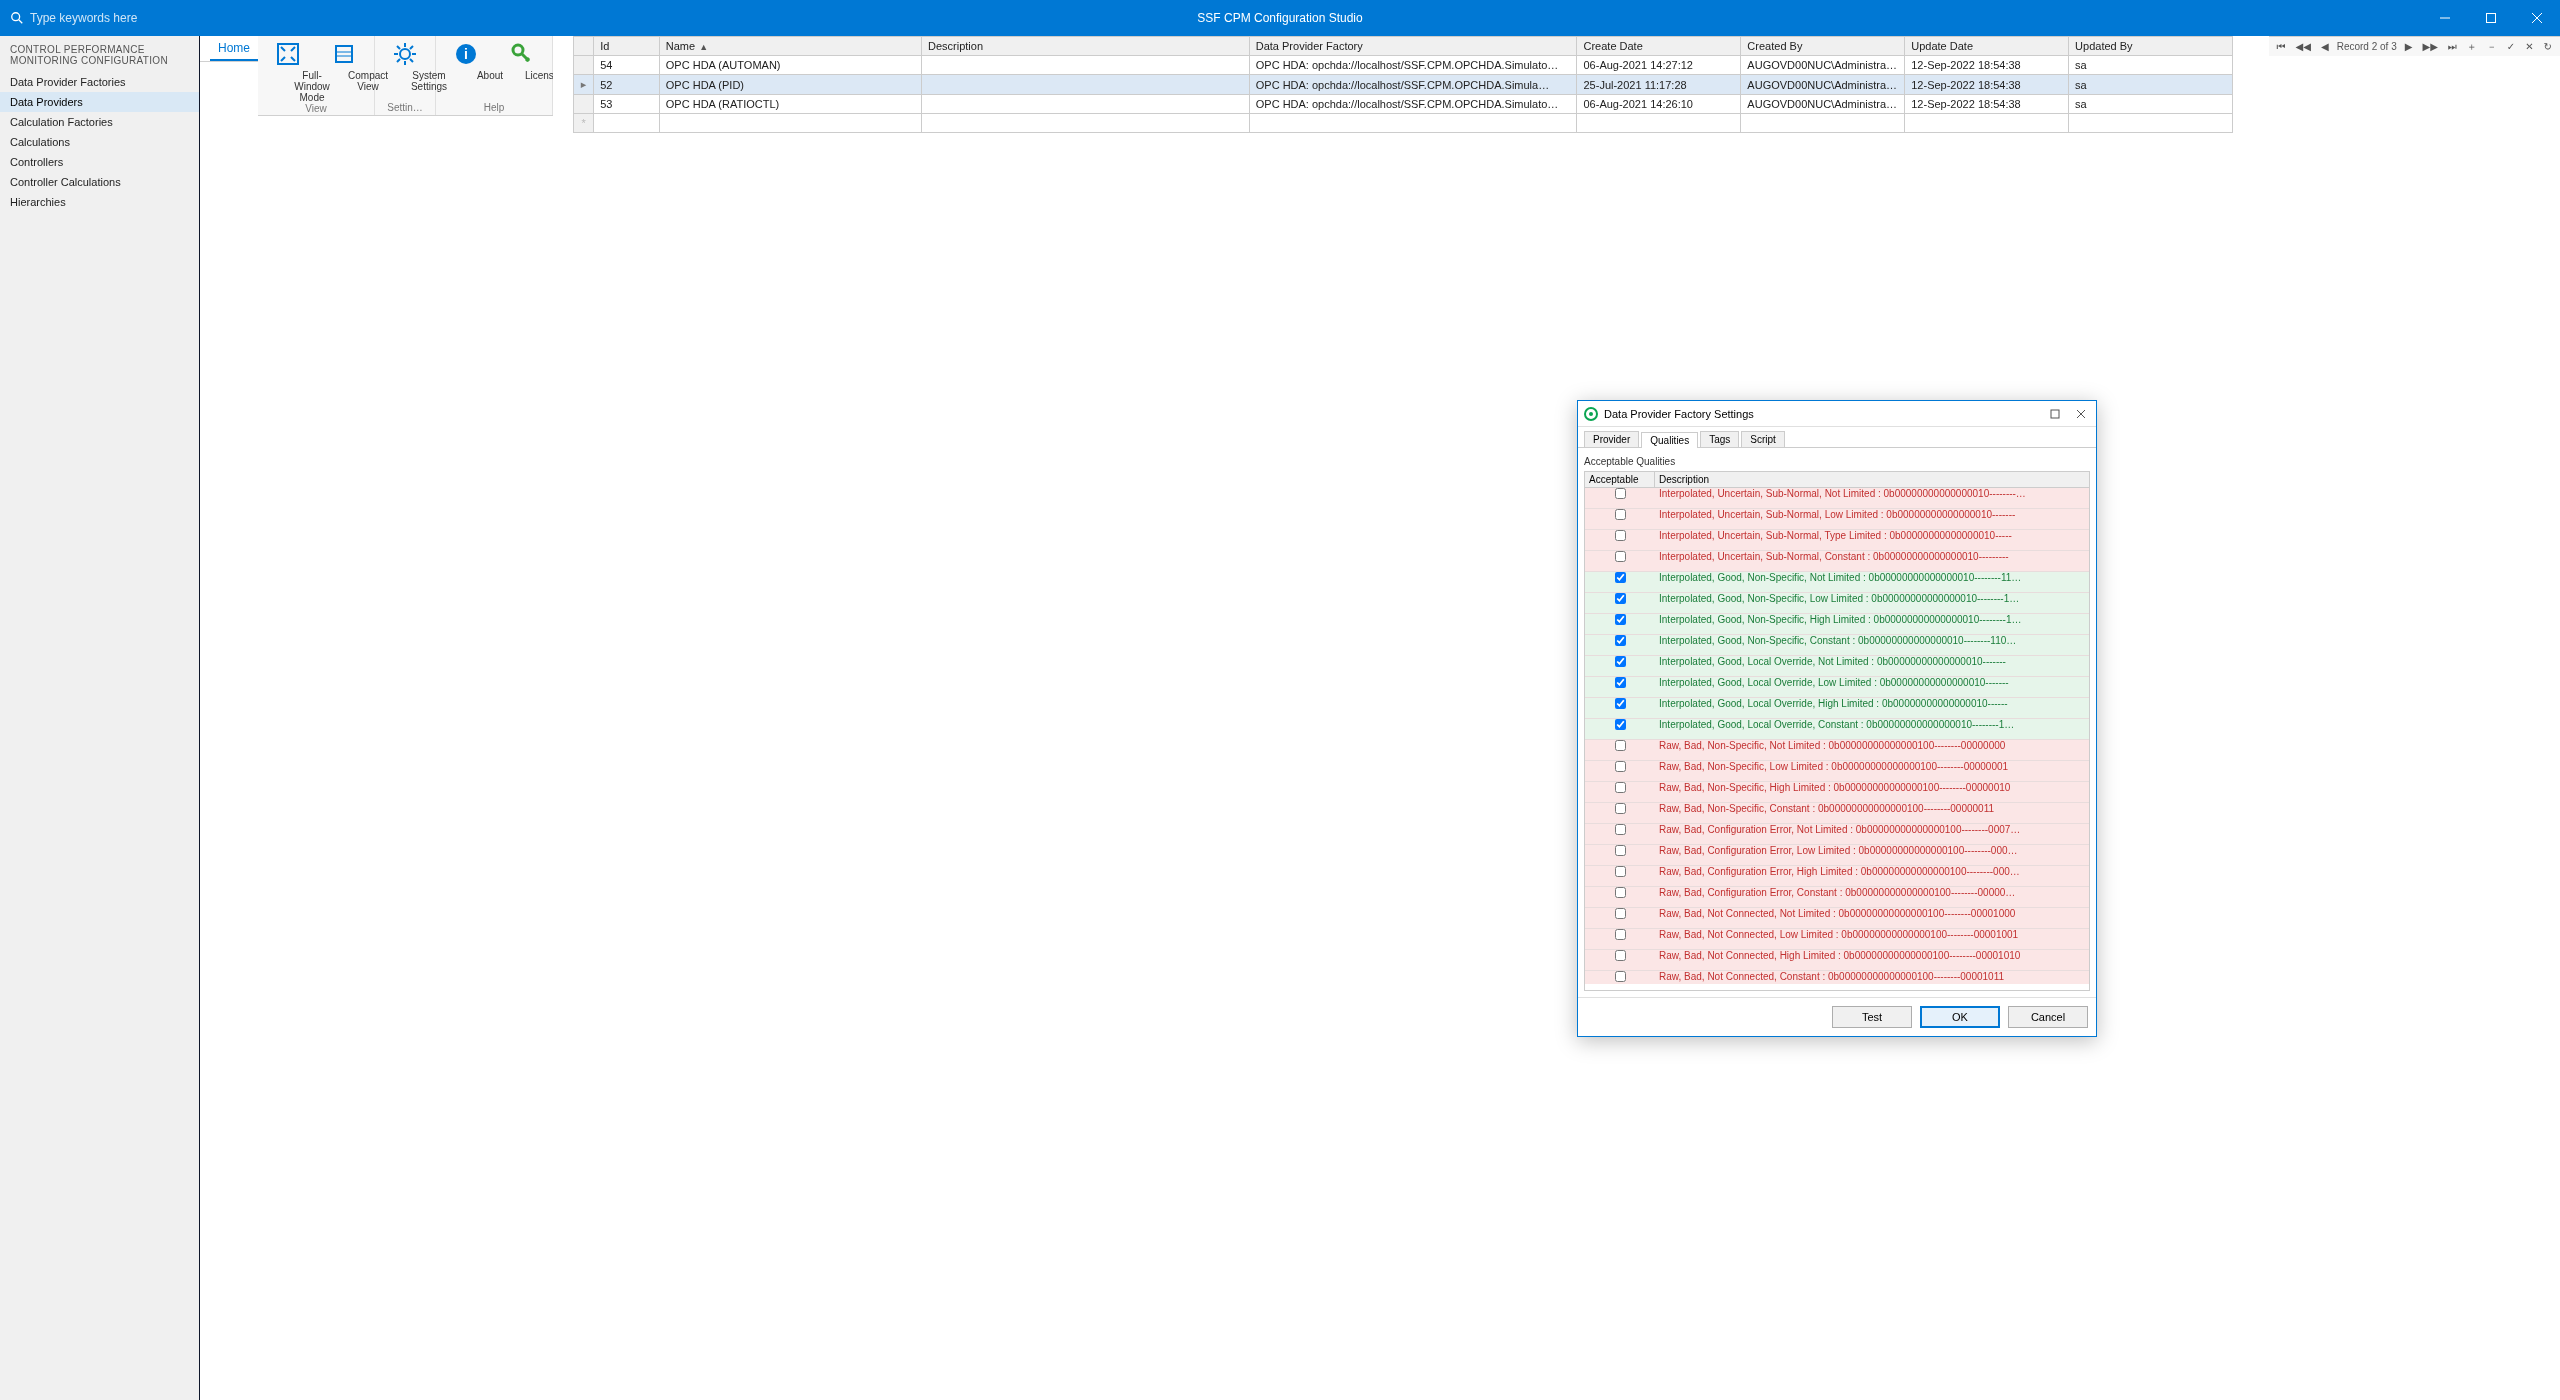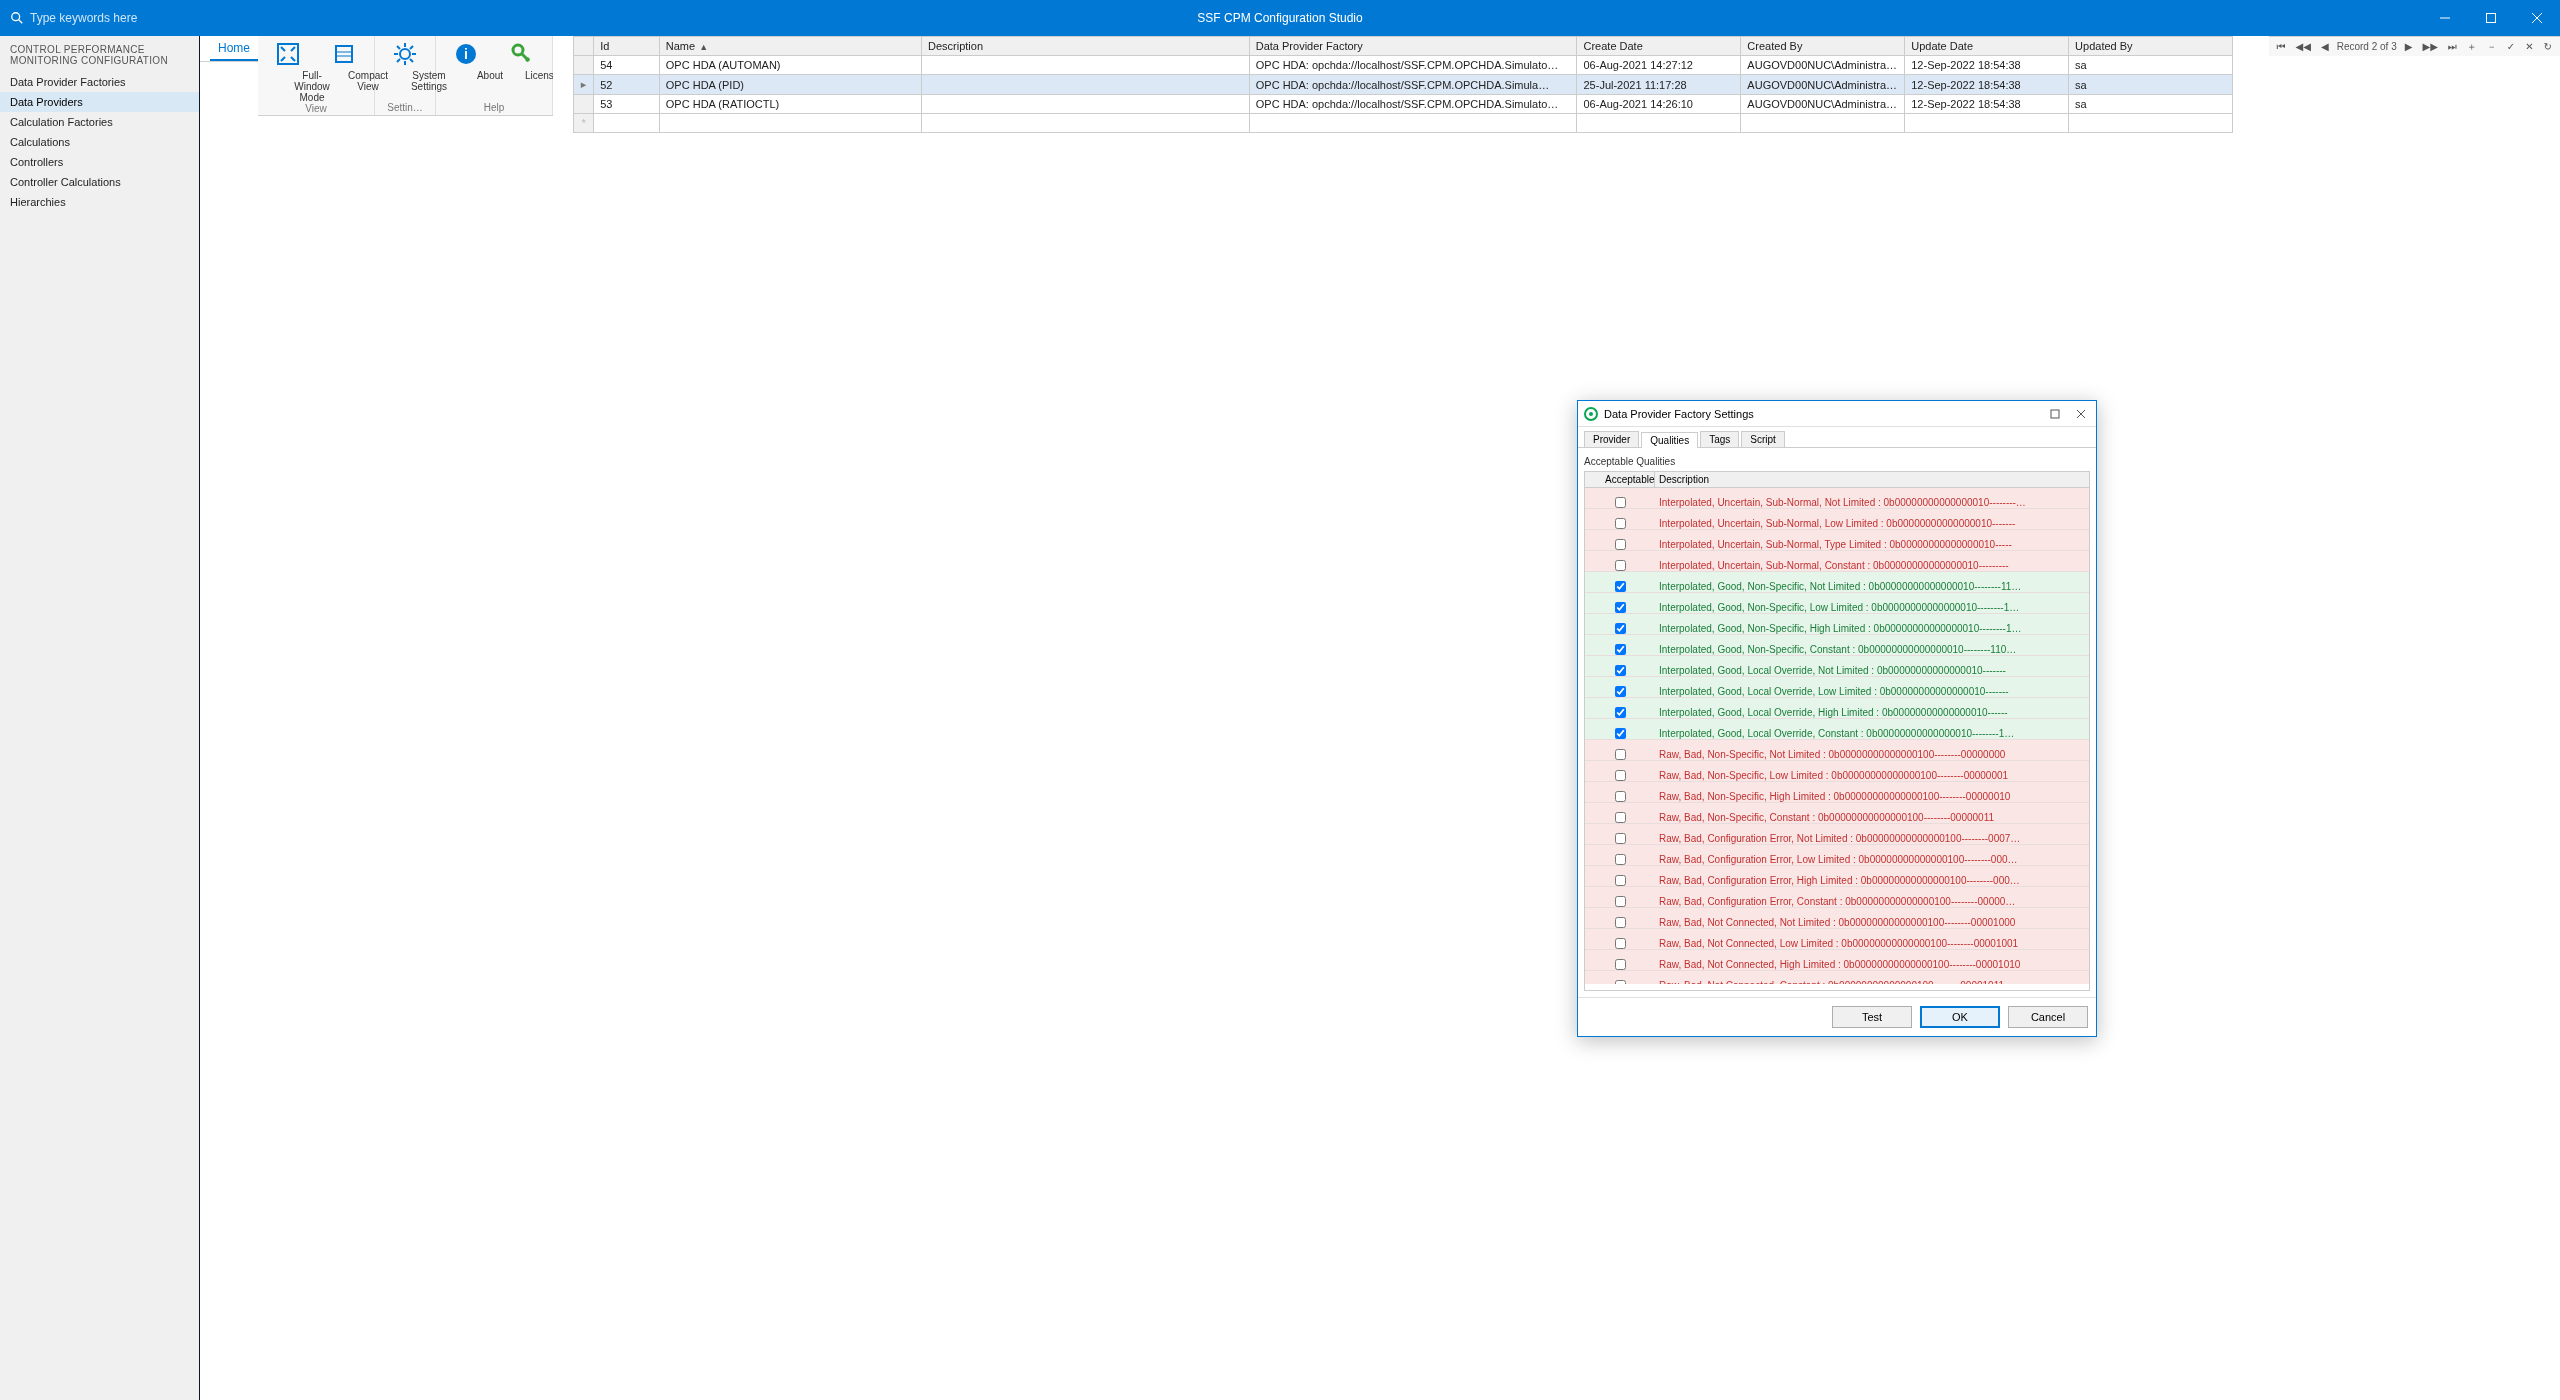--- a/index.html
+++ b/index.html
@@ -57,24 +57,24 @@
 .modal .mt .ic:after { content: ""; position: absolute; left: 3px; top: 3px; width: 4px; height: 4px; background: #0aa552; border-radius: 50%; }
 .modal .mt .winbtns { margin-left: auto; display: flex; gap: 8px; }
 .modal .mt .wb { width: 18px; height: 18px; display: flex; align-items: center; justify-content: center; cursor: pointer; }
 .modal .tabs { display: flex; border-bottom: 1px solid #ccc; padding: 4px 6px 0; gap: 2px; }
 .modal .tab { border: 1px solid #ccc; border-bottom: none; padding: 2px 8px; background: #f0f0f0; font-size: 10px; cursor: pointer; }
 .modal .tab.active { background: #fff; position: relative; top: 1px; }
 .modal .body { padding: 6px; }
 .modal .subhdr { font-size: 10px; color: #333; padding: 2px 0 4px; }
 .qgrid { border: 1px solid #ccc; height: 520px; overflow: hidden; position: relative; }
 .qgrid .qhdr { display: flex; background: #f0f0f0; border-bottom: 1px solid #ccc; font-size: 10px; }
-.qgrid .qhdr .c1 { width: 70px; border-right: 1px solid #ccc; padding: 2px 20px; }
+.qgrid .qhdr .c1 { width: 70px; border-right: 1px solid #ccc; padding: 2px 4px; }
 .qgrid .qhdr .c2 { flex: 1; padding: 2px 4px; }
 .qrows { height: 496px; overflow-y: scroll; }
-.qrow { display: flex; border-bottom: 1px solid #e8dcdc; height: 21px; align-items: flex-end; font-size: 10px; }
+.qrow { display: flex; border-bottom: 1px solid #e8dcdc; height: 21px; align-items: flex-start; font-size: 10px; }
 .qrow .c1 { width: 70px; display: flex; justify-content: center; }
 .qrow .c2 { flex: 1; padding: 0 4px; white-space: nowrap; overflow: hidden; text-overflow: ellipsis; }
 .qrow.bad { background: #fbe6e6; color: #c23030; }
 .qrow.good { background: #e6f5ea; color: #1a7d3a; }
 .qrow input[type=checkbox] { width: 11px; height: 11px; }
 .modal .btns { display: flex; justify-content: flex-end; gap: 8px; padding: 8px; border-top: 1px solid #e0e0e0; }
 .modal .btn { width: 80px; height: 22px; border: 1px solid #adadad; background: #f0f0f0; font-size: 11px; cursor: pointer; }
 .modal .btn.primary { border: 2px solid #0078d4; background: #e5f1fb; }
 
 ::-webkit-scrollbar { width: 14px; }

